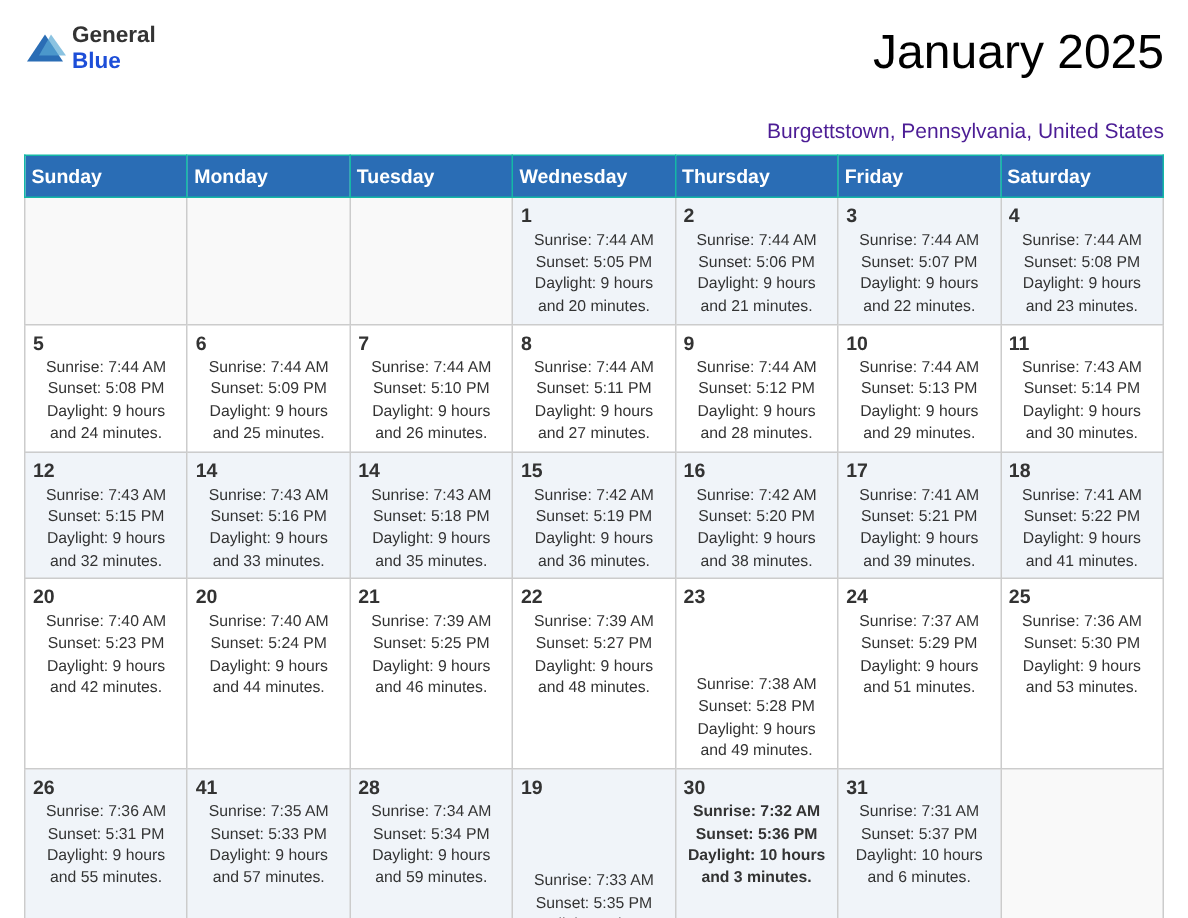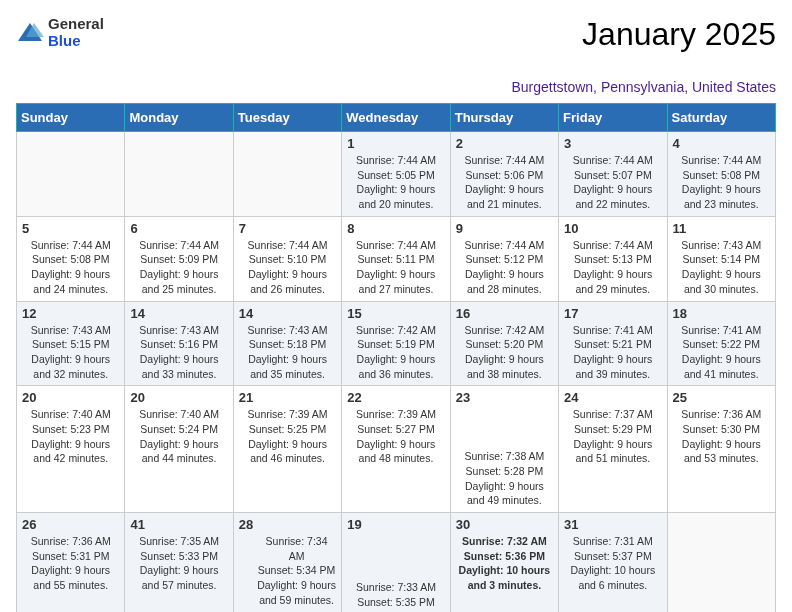--- a/index.html
+++ b/index.html
@@ -319,21 +319,21 @@
         </td>
         <td>
           <span class="day-num">41</span>
           <div class="day-info" style="white-space: pre-line;">Sunrise: 7:35 AM
 Sunset: 5:33 PM
 Daylight: 9 hours
 and 57 minutes.</div>
         </td>
         <td>
           <span class="day-num">28</span>
-          <div class="day-info" style="white-space: pre-line; margin-left: 18px;">Sunrise: 7:34 AM
+          <div class="day-info" style="white-space: pre-line;">Sunrise: 7:34 AM
 Sunset: 5:34 PM
 Daylight: 9 hours
 and 59 minutes.</div>
         </td>
         <td>
           <span class="day-num">19</span>
           <div class="day-info" style="white-space: pre-line; margin-top: 48px;">Sunrise: 7:33 AM
 Sunset: 5:35 PM
 Daylight: 10 hours
 and 1 minute.</div>

